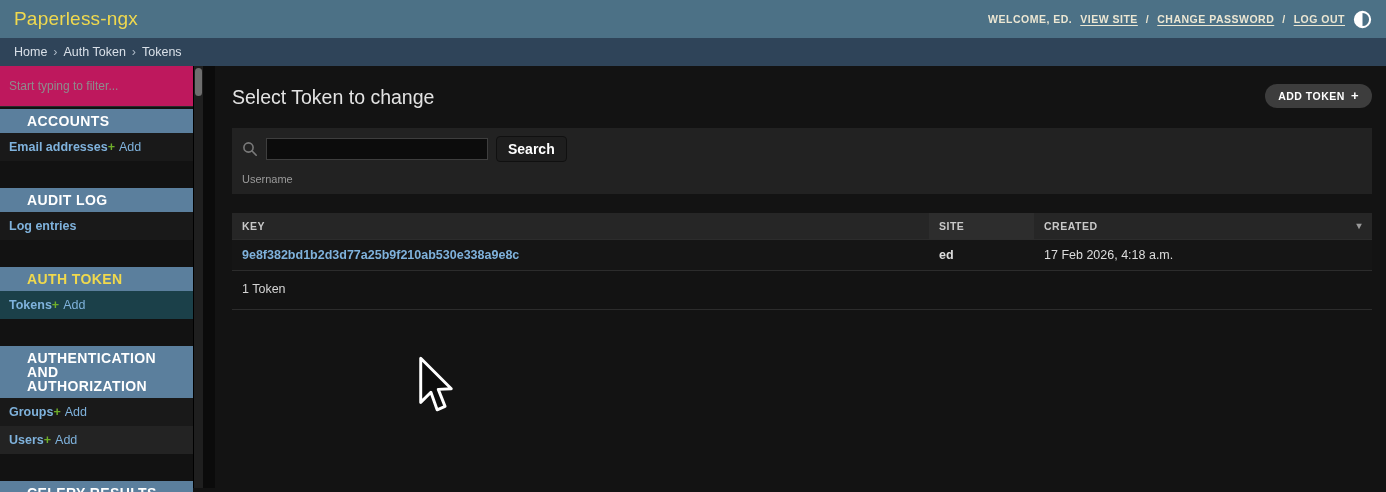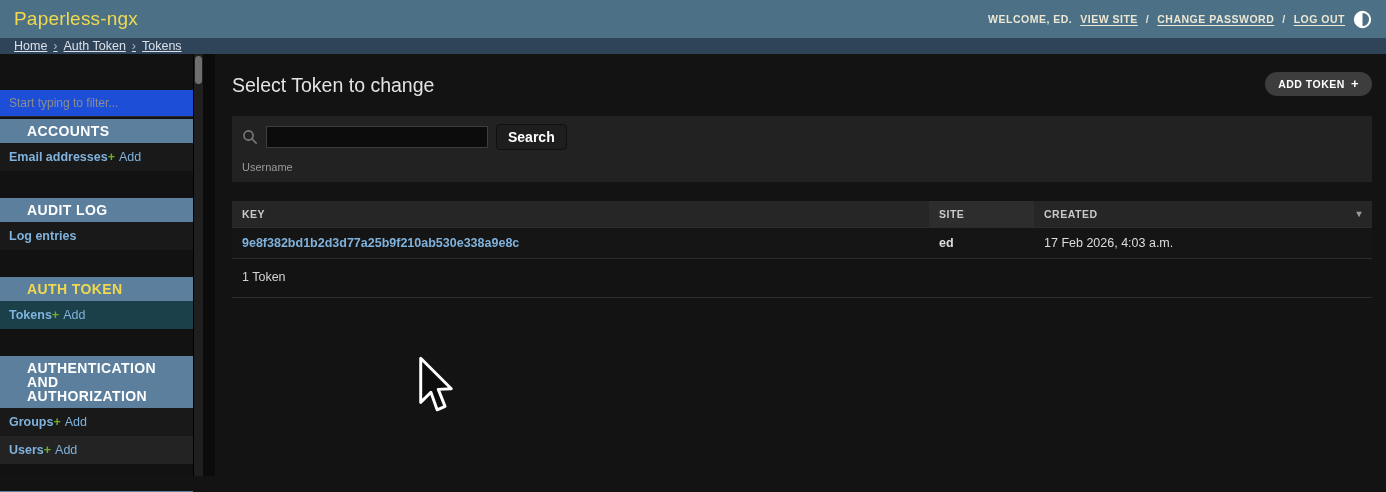--- a/index.html
+++ b/index.html
@@ -8,34 +8,34 @@
   .app { position:relative; width:1386px; height:492px; overflow:hidden; background:#131313; }
 
   
   .hdr { height:38px; background:#4c7186; display:flex; align-items:center; justify-content:space-between; padding:0 14px; }
   .brand { color:#f0d94e; font-size:19px; font-weight:400; letter-spacing:.2px;text-align:center; }
   .usertools { display:flex; align-items:center; gap:8px; color:#ece7d3; font-size:10.5px; font-weight:bold; letter-spacing:.5px; }
   .usertools a { color:#ece7d3; text-decoration:underline; text-underline-offset:2px; cursor:pointer; }
   .theme-toggle { width:19px; height:19px; display:inline-block; cursor:pointer; }
 
   
-  .crumbs { height:16px; background:#2f4459; color:#d9e0e8; font-size:12.5px; display:flex; align-items:center; padding:0 14px; gap:6px;text-decoration:underline; }
+  .crumbs { height:28px; background:#2f4459; color:#d9e0e8; font-size:12.5px; display:flex; align-items:center; padding:0 14px; gap:6px; }
   .crumbs .sep { color:#aebbc8; }
   .crumbs a { color:#d9e0e8; cursor:pointer; text-decoration:none; }
 
   
   .content { display:flex; height:422px; position:relative; }
   .sidebar { width:193px; background:#121212; flex:0 0 193px; }
   .sb-scroll { width:10px; flex:0 0 10px; background:#1f1f1f; position:relative; border-left:1px solid #000; }
   .sb-thumb { position:absolute; top:2px; left:1px; width:7px; height:28px; background:#6e6e6e; border-radius:4px; }
   .gapcol { width:12px; flex:0 0 12px; background:#0b0b0b; }
   .main { flex:1; padding:16px 14px 0 17px; position:relative; }
 
   
-  .filter-input { width:100%; height:27px; background:#1d4ed8; border:none; border-bottom:1px solid #2a2a2a; color:#c2c2c2; font-size:12px; padding:0 9px; font-family:"Liberation Sans", sans-serif; outline:none;margin-top:36px; }
+  .filter-input { width:100%; height:41px; background:#be185d; border:none; border-bottom:1px solid #2a2a2a; color:#c2c2c2; font-size:12px; padding:0 9px; font-family:"Liberation Sans", sans-serif; outline:none; }
   .filter-input::placeholder { color:#8d8d8d; }
   .module { margin-top:27px; }
   .module.first { margin-top:2px; }
   .mod-caption { background:#5b7f9d; color:#fff; font-size:14px; font-weight:bold; letter-spacing:.4px; padding:5px 27px; line-height:14px; min-height:24px; }
   .mod-caption.active { color:#f0d94e; }
   .mod-row { height:28px; display:flex; align-items:center; justify-content:flex-start; padding:0 9px; background:#191919; }
   .mod-row.alt { background:#232323; }
   .mod-row.selected { background:#1b4049; }
   .mod-link { color:#7fb2dc; font-size:12.5px; font-weight:bold; text-decoration:none; cursor:pointer; }
   .addlink { display:flex; gap:4px; align-items:center; font-size:12.5px; cursor:pointer; text-decoration:none; }
@@ -201,21 +201,21 @@
               <span class="sort-caret">▾</span>
             </th>
           </tr>
         </thead>
         <tbody>
           <tr>
             <td class="key-cell">
               <a>9e8f382bd1b2d3d77a25b9f210ab530e338a9e8c</a>
             </td>
             <td class="user-cell">ed</td>
-            <td>17 Feb 2026, 4:03 a.m.</td>
+            <td>17 Feb 2026, 4:18 a.m.</td>
           </tr>
         </tbody>
       </table>
 
       <div class="count-line">1 Token</div>
     </div>
   </div>
 
   <svg class="cursor" viewBox="0 0 35 53">
     <path d="M4 2 L4 41 L13 32 L18.5 47.5 L25.5 44.5 L19.5 29.5 L31 29 Z" fill="#0d0d0d" stroke="#ffffff" stroke-width="2.6" stroke-linejoin="round"></path>

